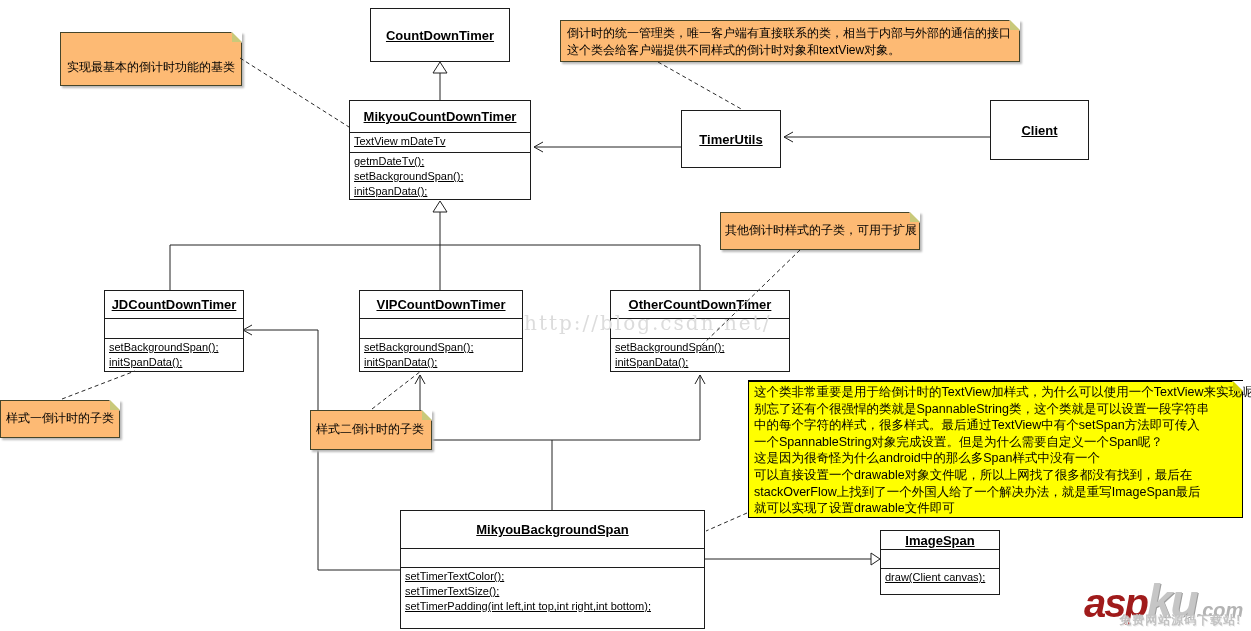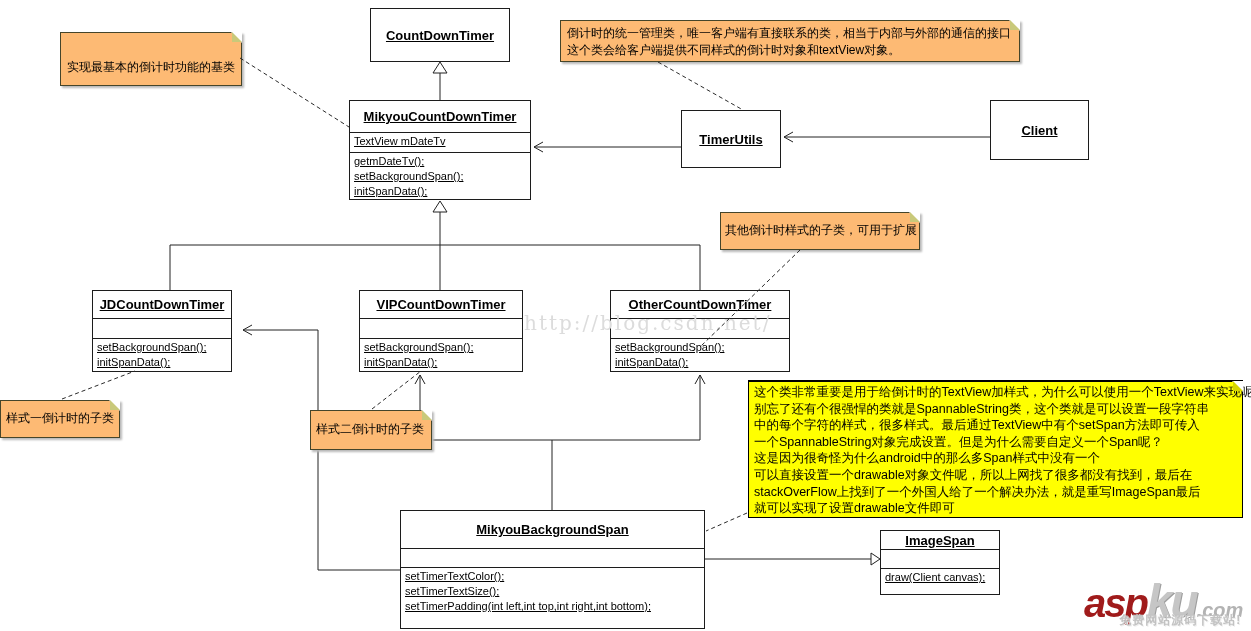--- a/index.html
+++ b/index.html
@@ -83,21 +83,21 @@
   </div>
 
   <div class="uml-class simple" style="left:681px;top:110px;width:100px;height:58px;">
     <span>TimerUtils</span>
   </div>
 
   <div class="uml-class simple" style="left:990px;top:100px;width:99px;height:60px;">
     <span>Client</span>
   </div>
 
-  <div class="uml-class" style="left:92px;top:290px;width:140px;height:82px;">
+  <div class="uml-class" style="left:104px;top:290px;width:140px;height:82px;">
     <div class="uml-title" style="height:27px;">JDCountDownTimer</div>
     <div class="cmp" style="height:20px;"></div>
     <div class="cmp" style="height:34px;">
       <div class="m">setBackgroundSpan();</div>
       <div class="m">initSpanData();</div>
     </div>
   </div>
 
   <div class="uml-class" style="left:359px;top:290px;width:164px;height:82px;">
     <div class="uml-title" style="height:27px;">VIPCountDownTimer</div>

